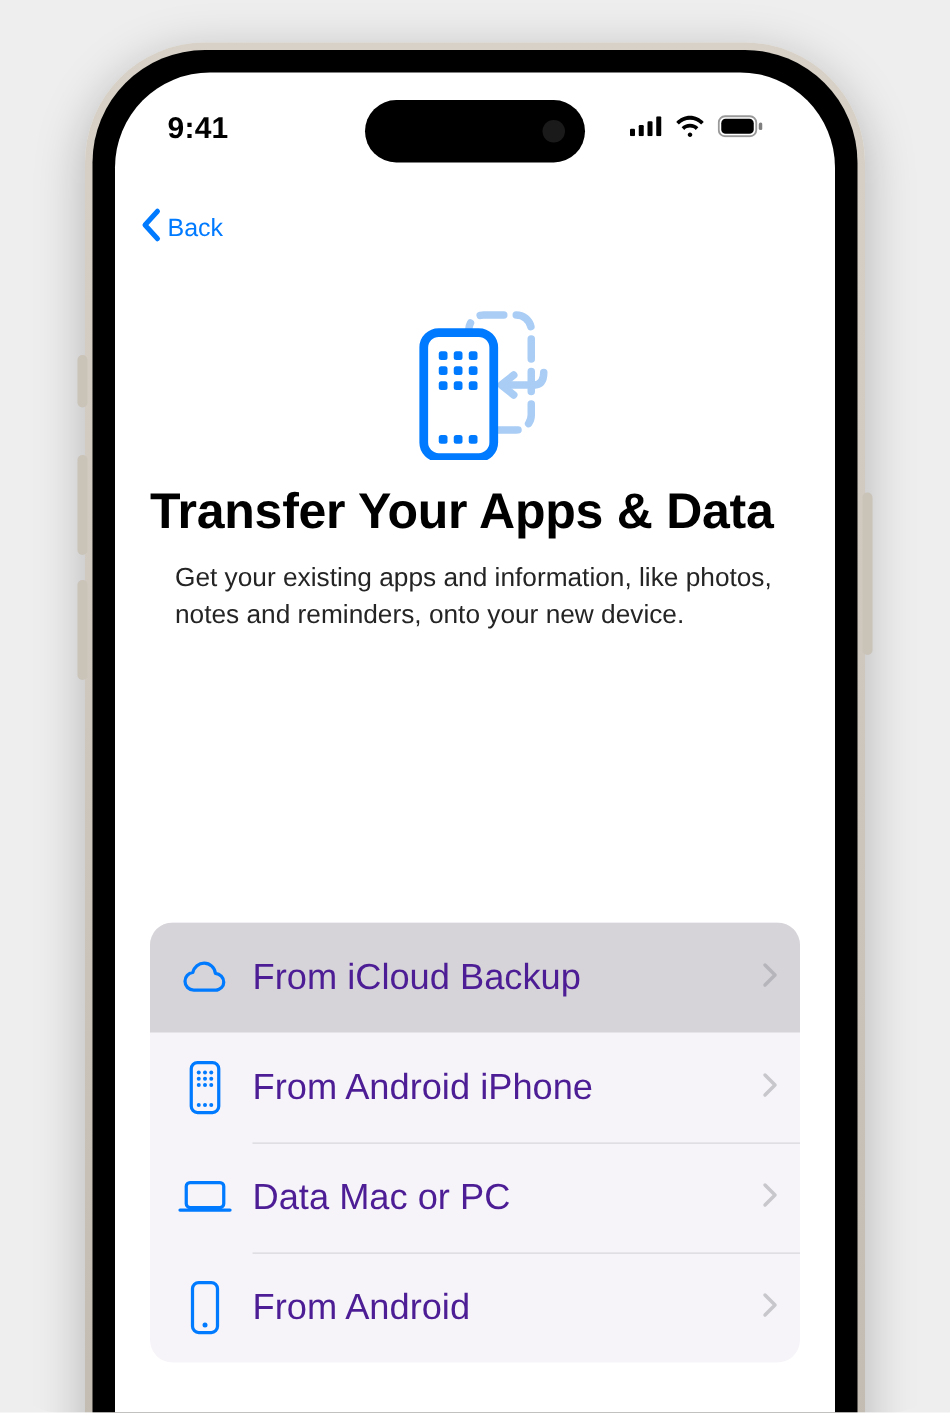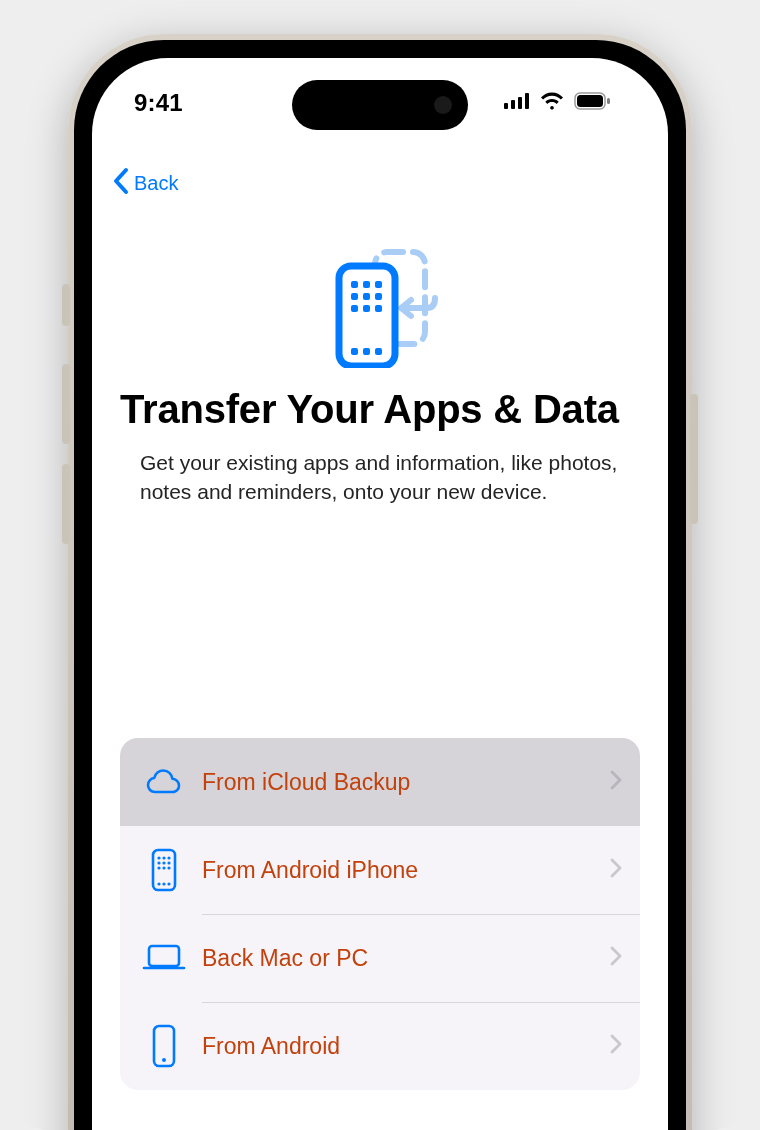--- a/index.html
+++ b/index.html
@@ -166,22 +166,22 @@
   .row.active {
     background: #d6d4d8;
   }
   .row .icon {
     width: 52px;
     display: flex;
     justify-content: center;
   }
   .row .label {
     flex: 1;
-    font-size: 23px;
-    color: #c2410c;
+    font-size: 29px;
+    color: #4c1d95;
     padding-left: 12px;
     text-align: left;
   }
   .row .chev {
     color: #c7c7cc;
   }
   .row:not(:first-child)::before {
     content: "";
     position: absolute;
     top: 0;
@@ -323,21 +323,21 @@
             </span>
           </div>
 
           <div class="row">
             <span class="icon">
               <svg width="44" height="30" viewBox="0 0 44 30">
                 <rect x="7" y="3" width="30" height="20" rx="3" fill="none" stroke="#007aff" stroke-width="2.6"></rect>
                 <path d="M2 25 h40" stroke="#007aff" stroke-width="2.6" stroke-linecap="round"></path>
               </svg>
             </span>
-            <span class="label">Back Mac or PC</span>
+            <span class="label">Data Mac or PC</span>
             <span class="chev">
               <svg width="12" height="20" viewBox="0 0 12 20">
                   <polyline points="2,2 10,10 2,18" fill="none" stroke="#c7c7cc" stroke-width="2.8" stroke-linecap="round" stroke-linejoin="round"></polyline>
                 </svg>
             </span>
           </div>
 
           <div class="row">
             <span class="icon">
               <svg width="26" height="44" viewBox="0 0 26 44">

